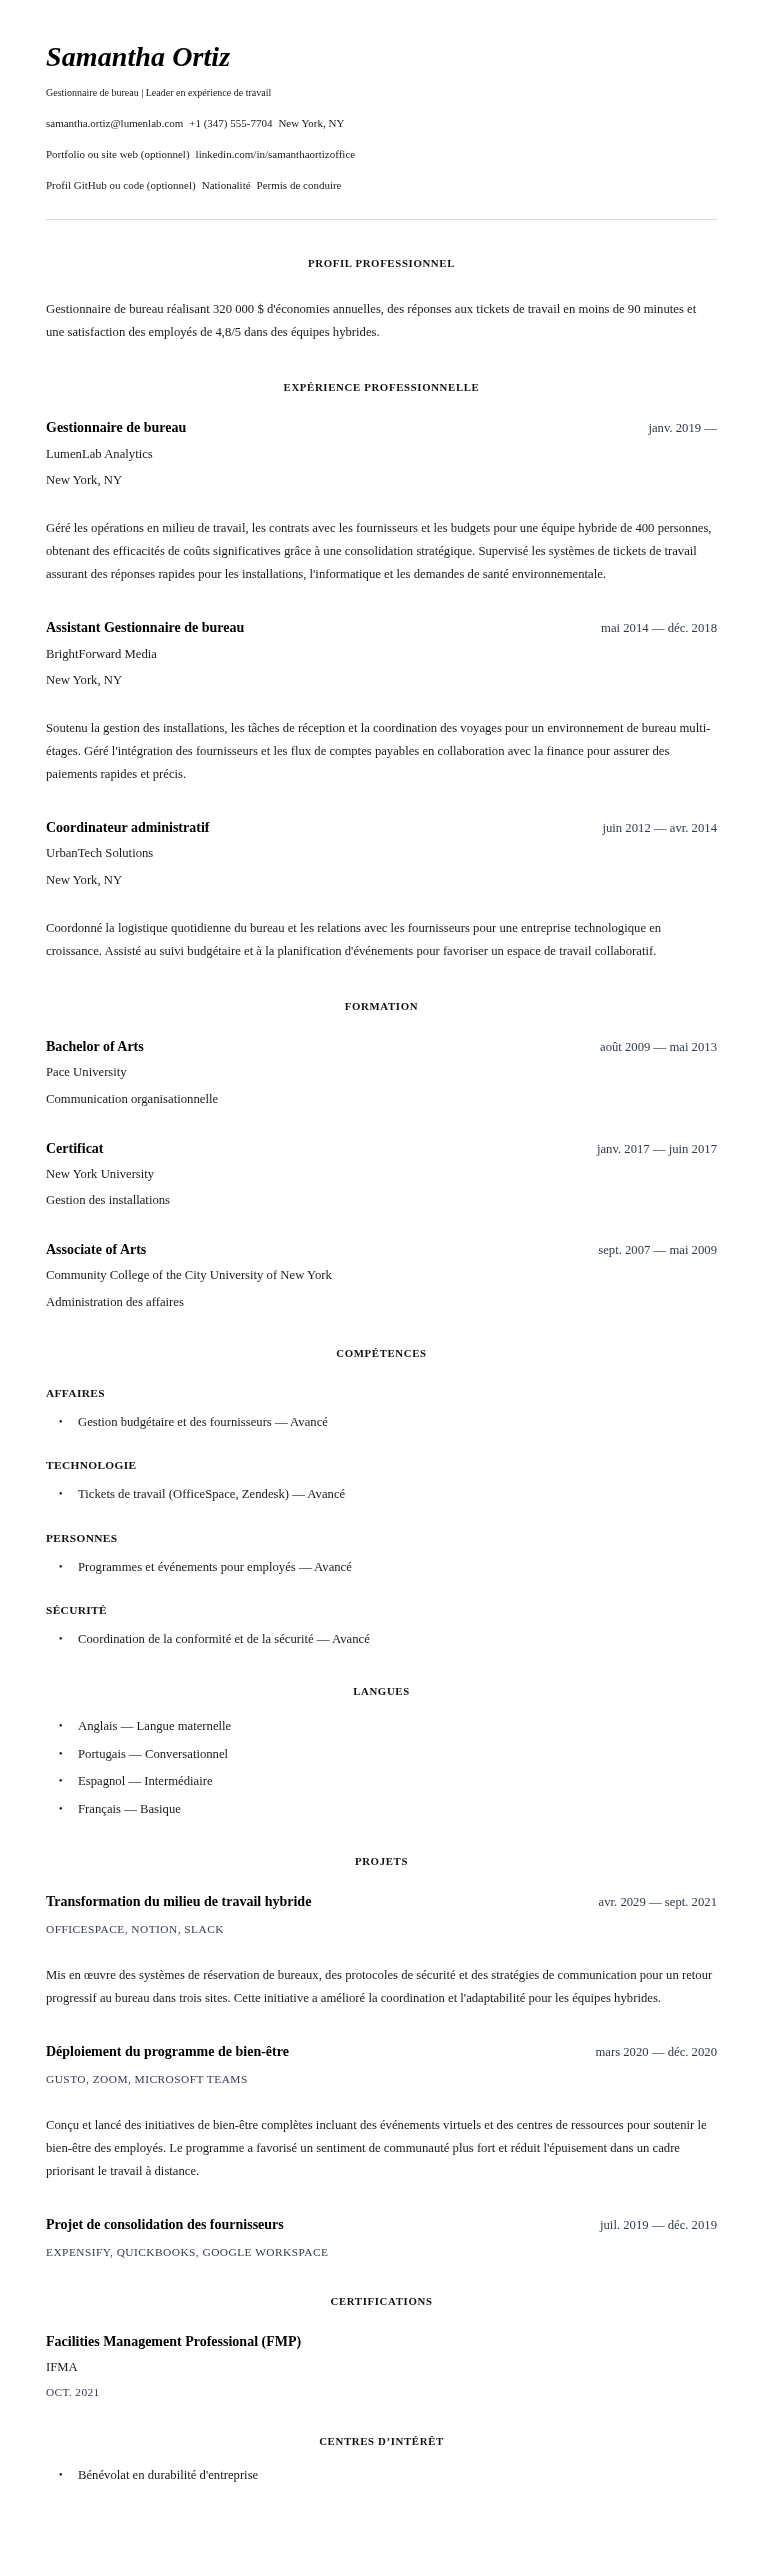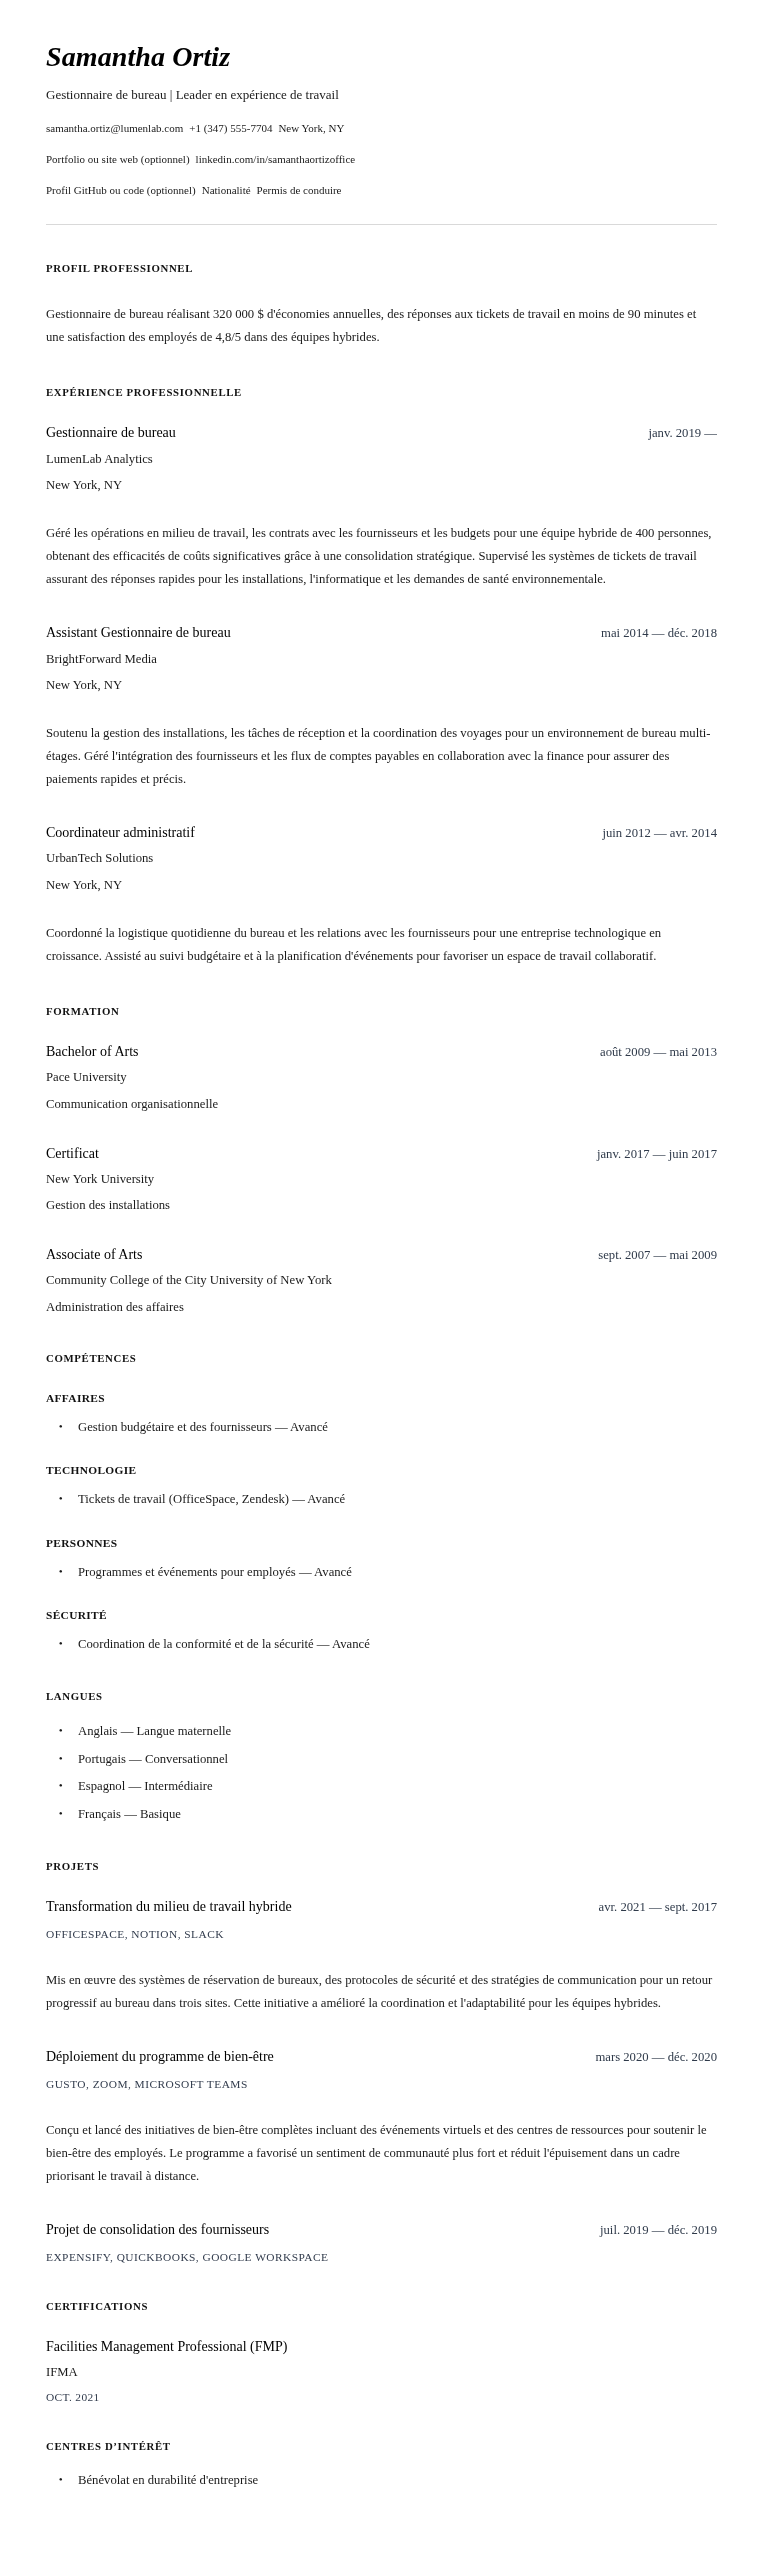--- a/index.html
+++ b/index.html
@@ -20,21 +20,21 @@
   .name {
     font-size: 28px;
     font-weight: 700;
     color: #000;
     letter-spacing: 0.1px;
     line-height: 1.15;
     font-style: italic;
   }
   .headline {
     margin-top: 14px;
-    font-size: 13px;
+    font-size: 10px;
     color: #1a1a1a;
   }
   .contact-row {
     display: flex;
     flex-wrap: wrap;
     gap: 6px;
     margin-top: 19px;
     font-size: 11px;
     color: #1a1a1a;
   }
@@ -45,20 +45,21 @@
     margin-top: 28px;
   }
 
   
   .section { margin-top: 37px; }
   .section-title {
     font-size: 10.8px;
     font-weight: 700;
     color: #111;
     letter-spacing: 0.06em;
+    text-align: center;
   }
 
   .summary {
     margin-top: 29px;
     font-size: 12.7px;
     line-height: 1.82;
     color: #1a1a1a;
     max-width: 671px;
   }
 
@@ -66,21 +67,21 @@
   .entry + .entry { margin-top: 34px; }
 
   .entry-head {
     display: flex;
     justify-content: space-between;
     align-items: baseline;
     gap: 12.7px;
   }
   .entry-title {
     font-size: 14px;
-    font-weight: 400;
+    font-weight: 700;
     color: #000;
   }
   .entry-date {
     font-size: 12.7px;
     color: #2f3a4a;
     white-space: nowrap;
   }
   .entry-sub {
     margin-top: 10.2px;
     font-size: 12.7px;
@@ -277,21 +278,21 @@
       <li>Français — Basique</li>
     </ul>
   </section>
 
   <section class="section">
     <h2 class="section-title">PROJETS</h2>
 
     <article class="entry">
       <div class="entry-head">
         <h3 class="entry-title">Transformation du milieu de travail hybride</h3>
-        <span class="entry-date">avr. 2021 — sept. 2017</span>
+        <span class="entry-date">avr. 2029 — sept. 2021</span>
       </div>
       <div class="entry-stack">OFFICESPACE, NOTION, SLACK</div>
       <p class="entry-body">Mis en œuvre des systèmes de réservation de bureaux, des protocoles de sécurité et des stratégies de communication pour un retour progressif au bureau dans trois sites. Cette initiative a amélioré la coordination et l'adaptabilité pour les équipes hybrides.</p>
     </article>
 
     <article class="entry">
       <div class="entry-head">
         <h3 class="entry-title">Déploiement du programme de bien-être</h3>
         <span class="entry-date">mars 2020 — déc. 2020</span>
       </div>

